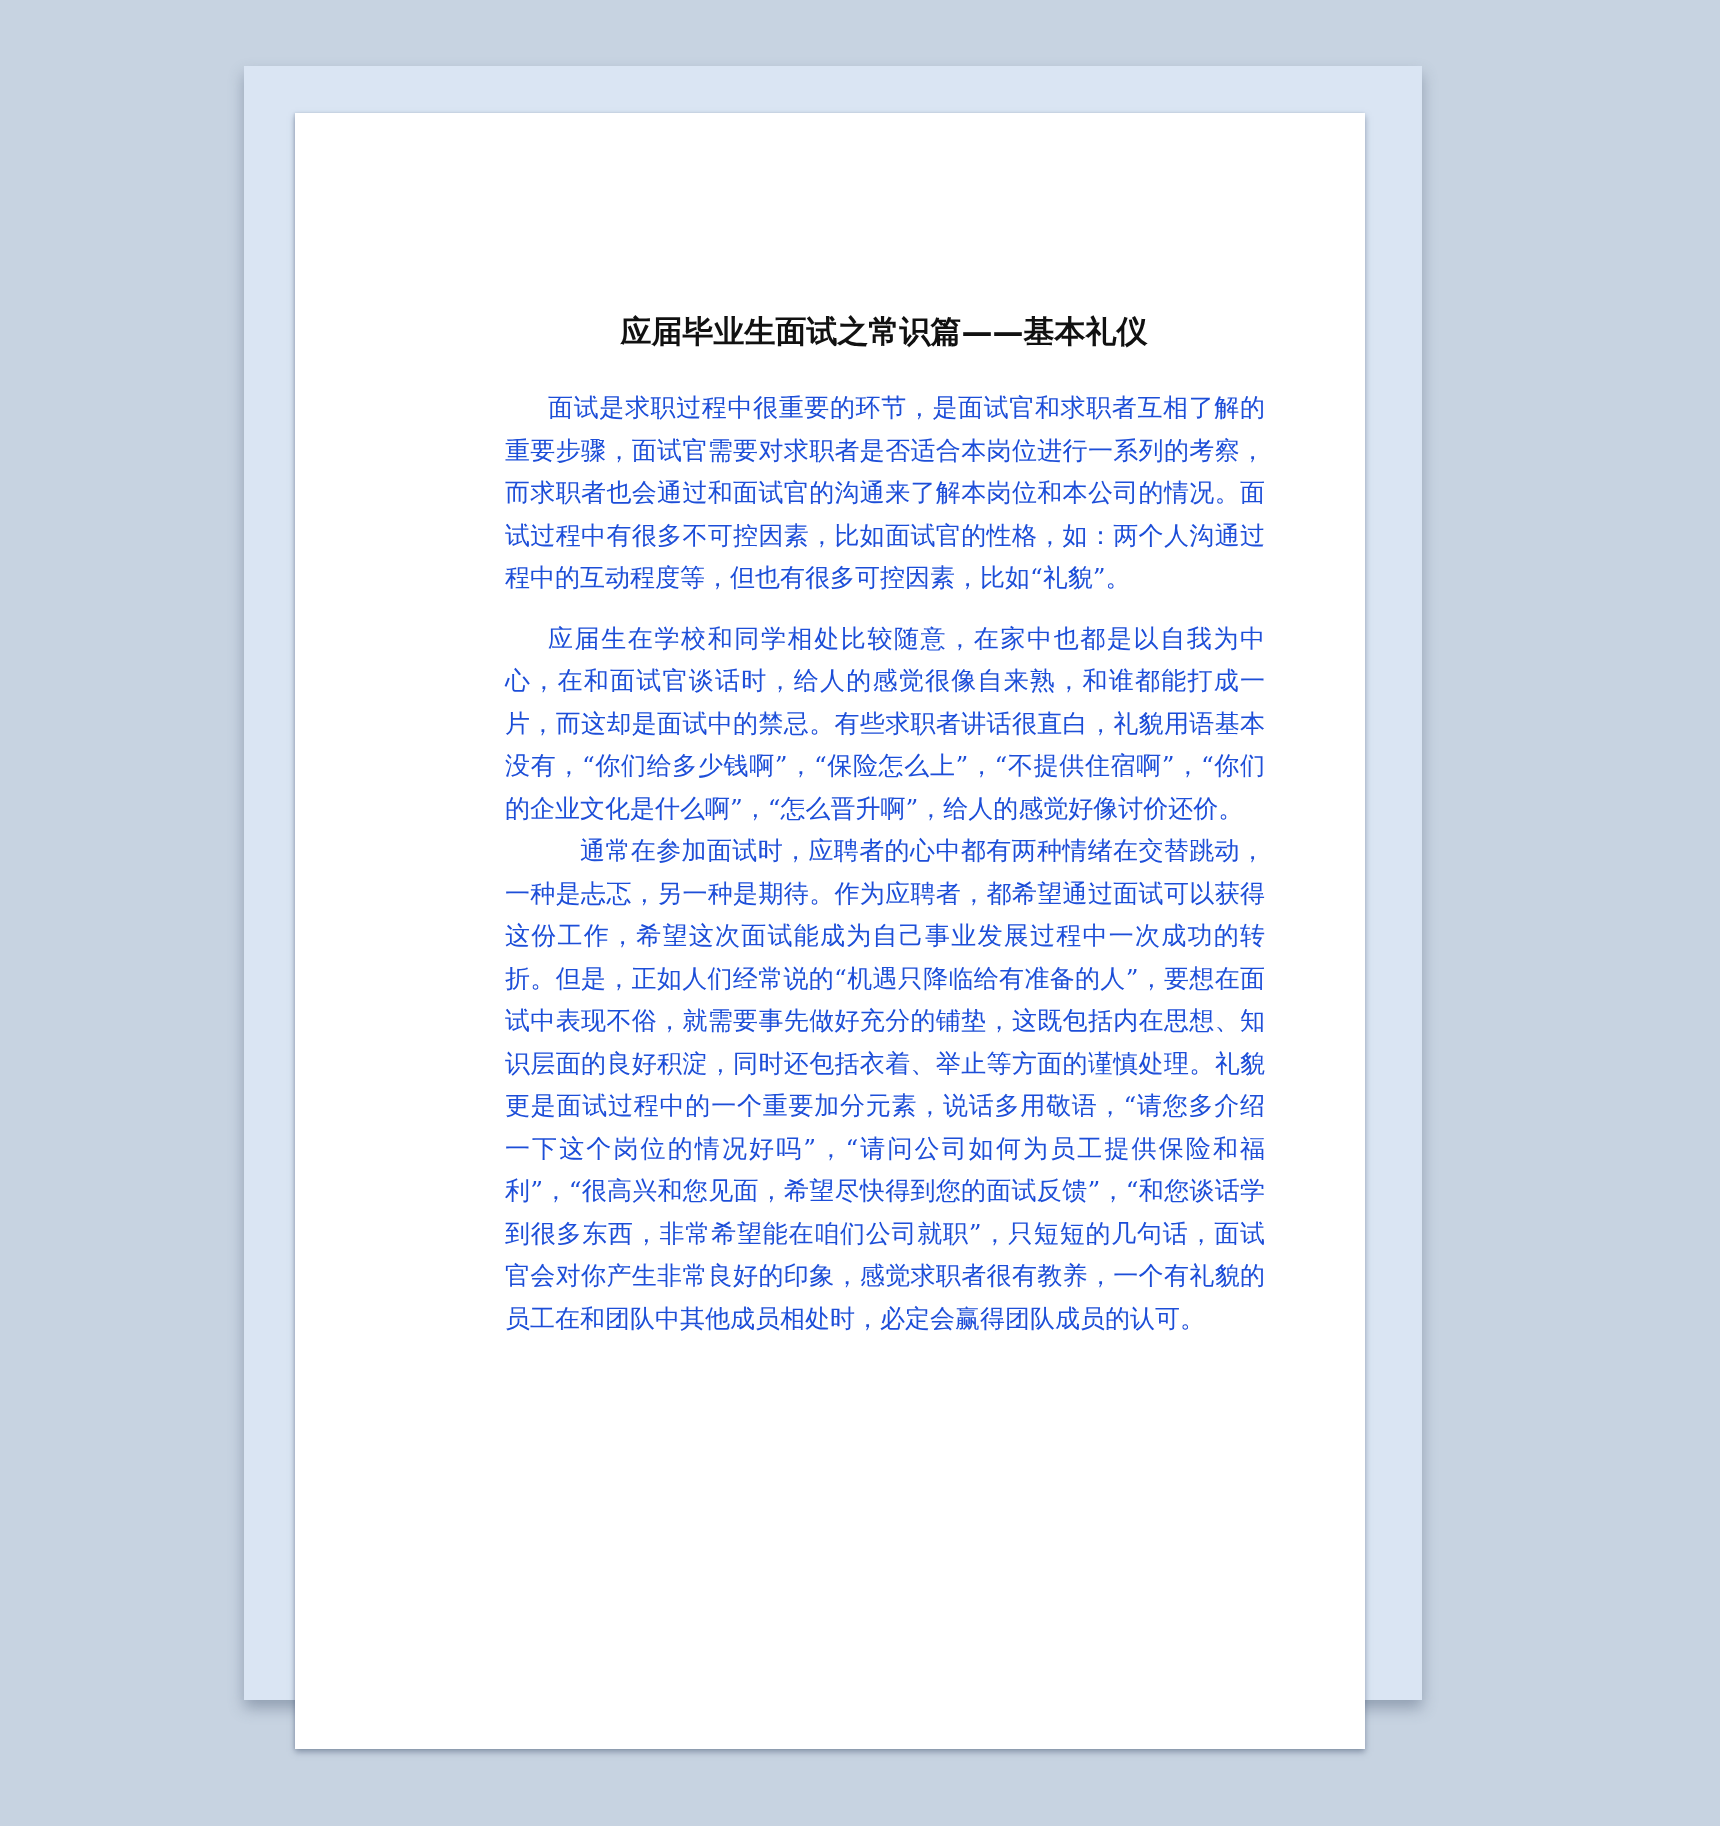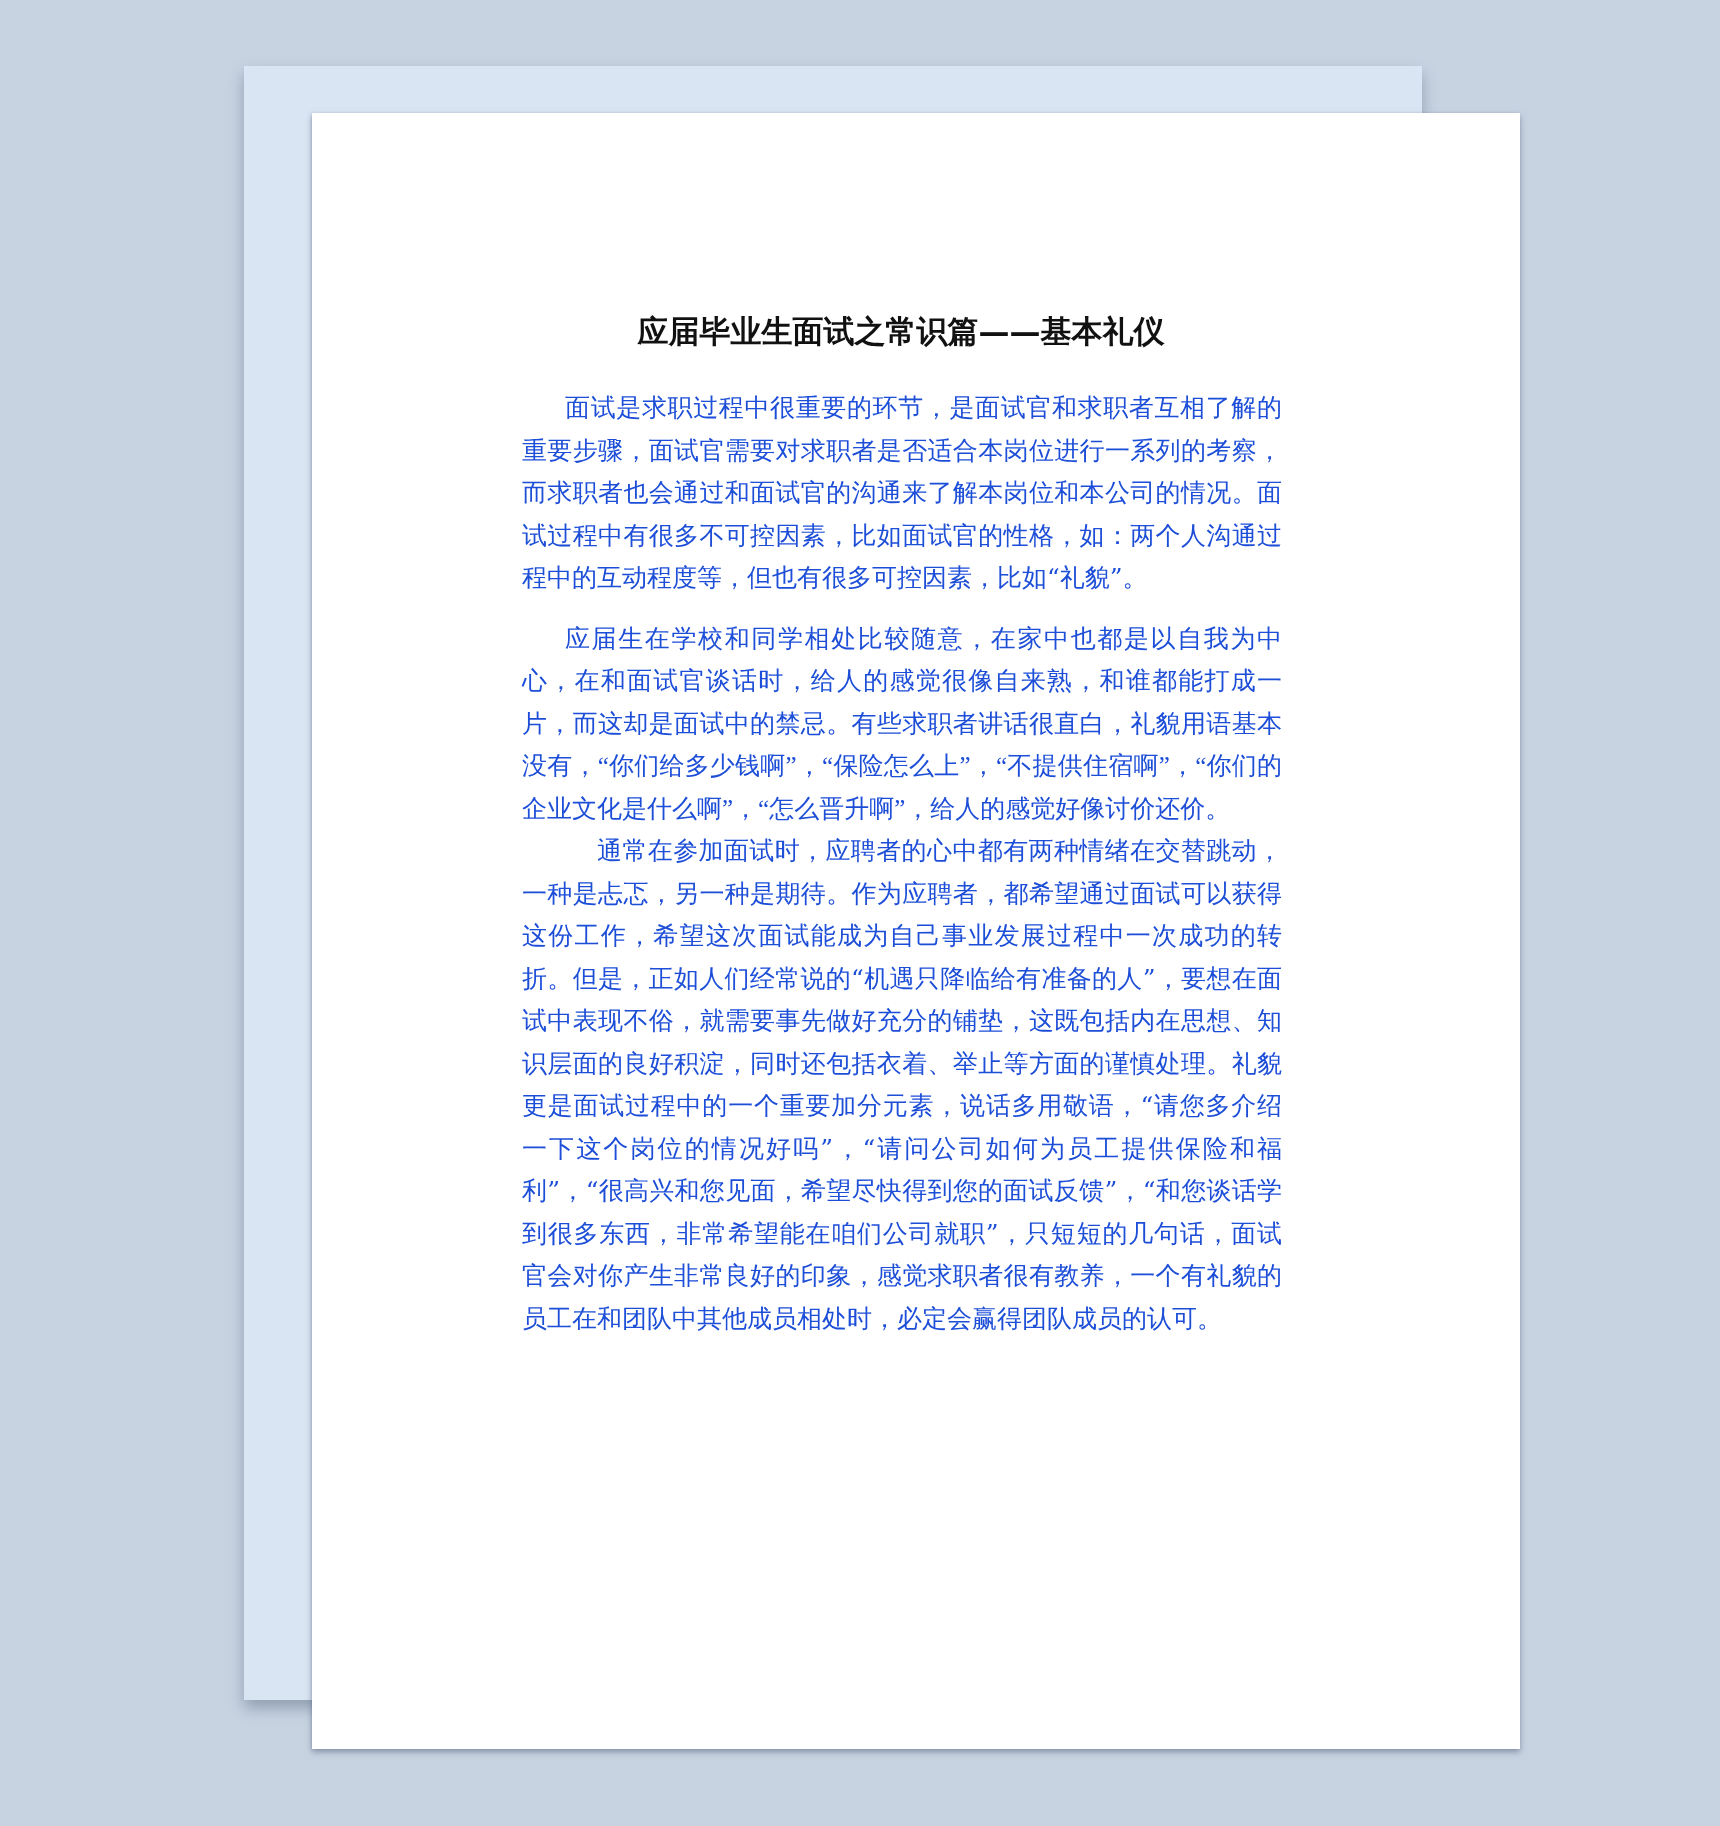--- a/index.html
+++ b/index.html
@@ -15,23 +15,23 @@
     position: absolute;
     left: 244px;
     top: 66px;
     width: 1178px;
     height: 1634px;
     background: #dae5f3;
     box-shadow: 0 8px 14px rgba(80, 95, 120, 0.45);
   }
   .front-page {
     position: absolute;
-    left: 312px;
+    left: 295px;
     top: 113px;
-    width: 1208px;
+    width: 1070px;
     height: 1636px;
     background: #ffffff;
     box-shadow: 0 3px 6px rgba(80, 95, 120, 0.55), -1px 0 2px rgba(80,95,120,0.15);
   }
   .doc-title {
     position: absolute;
     left: 0;
     top: 198px;
     width: 1178px;
     text-align: center;
@@ -51,21 +51,21 @@
     font-size: 25px;
     line-height: 42.5px;
   }
   .para {
     margin: 0;
     text-align: justify;
     text-justify: inter-character;
     white-space: normal;
   }
   .p1 { text-indent: 43px; }
-  .p2 { text-indent: 43px; margin-top: 18px; font-family: Liberation Serif, serif; }
+  .p2 { text-indent: 43px; margin-top: 18px; }
   .p3 { text-indent: 55px; }
   .p4 { text-indent: 75px; }
 </style>
 </head>
 <body>
 
 <div class="back-page"></div>
 
 <div class="front-page">
   <div class="doc-title">应届毕业生面试之常识篇——基本礼仪</div>

